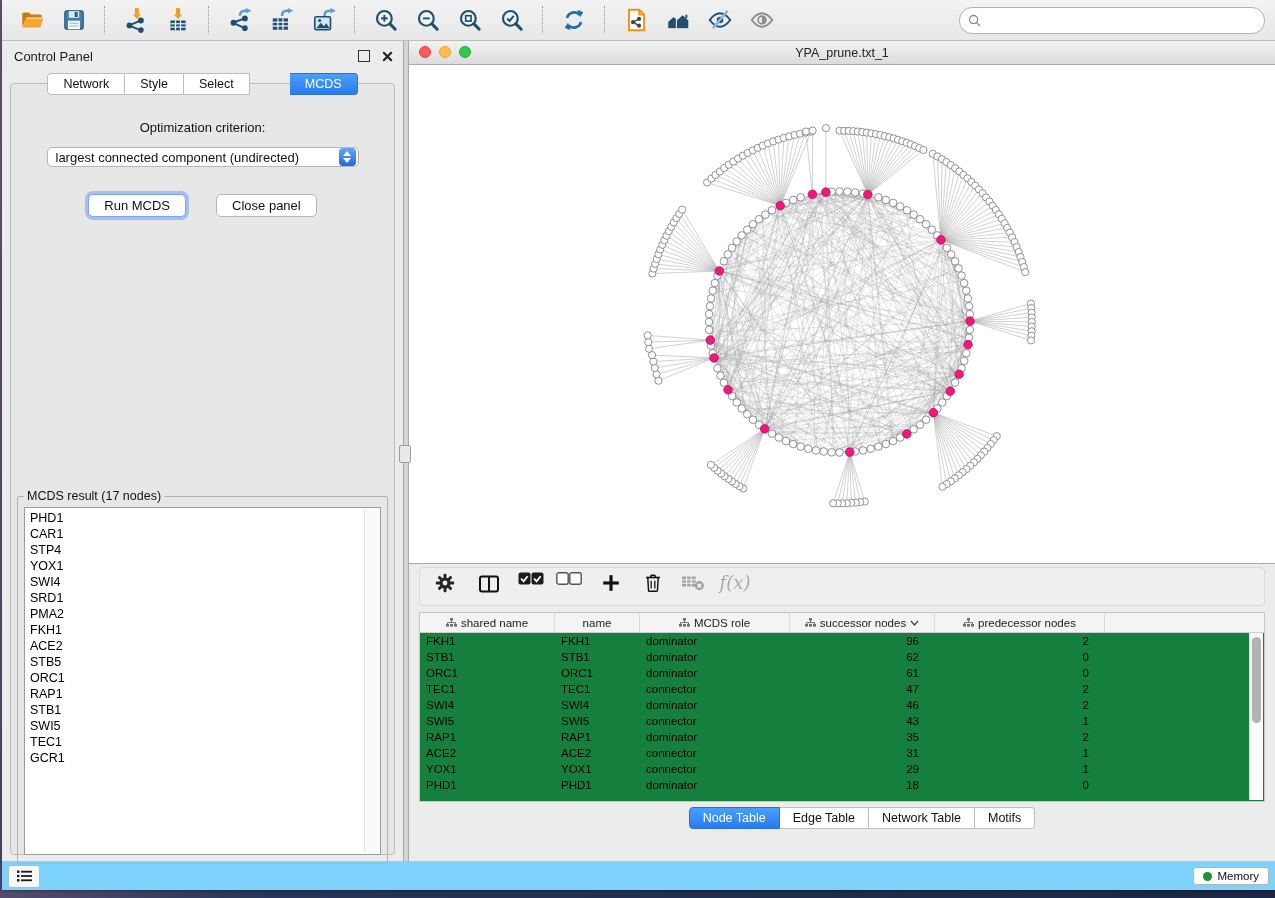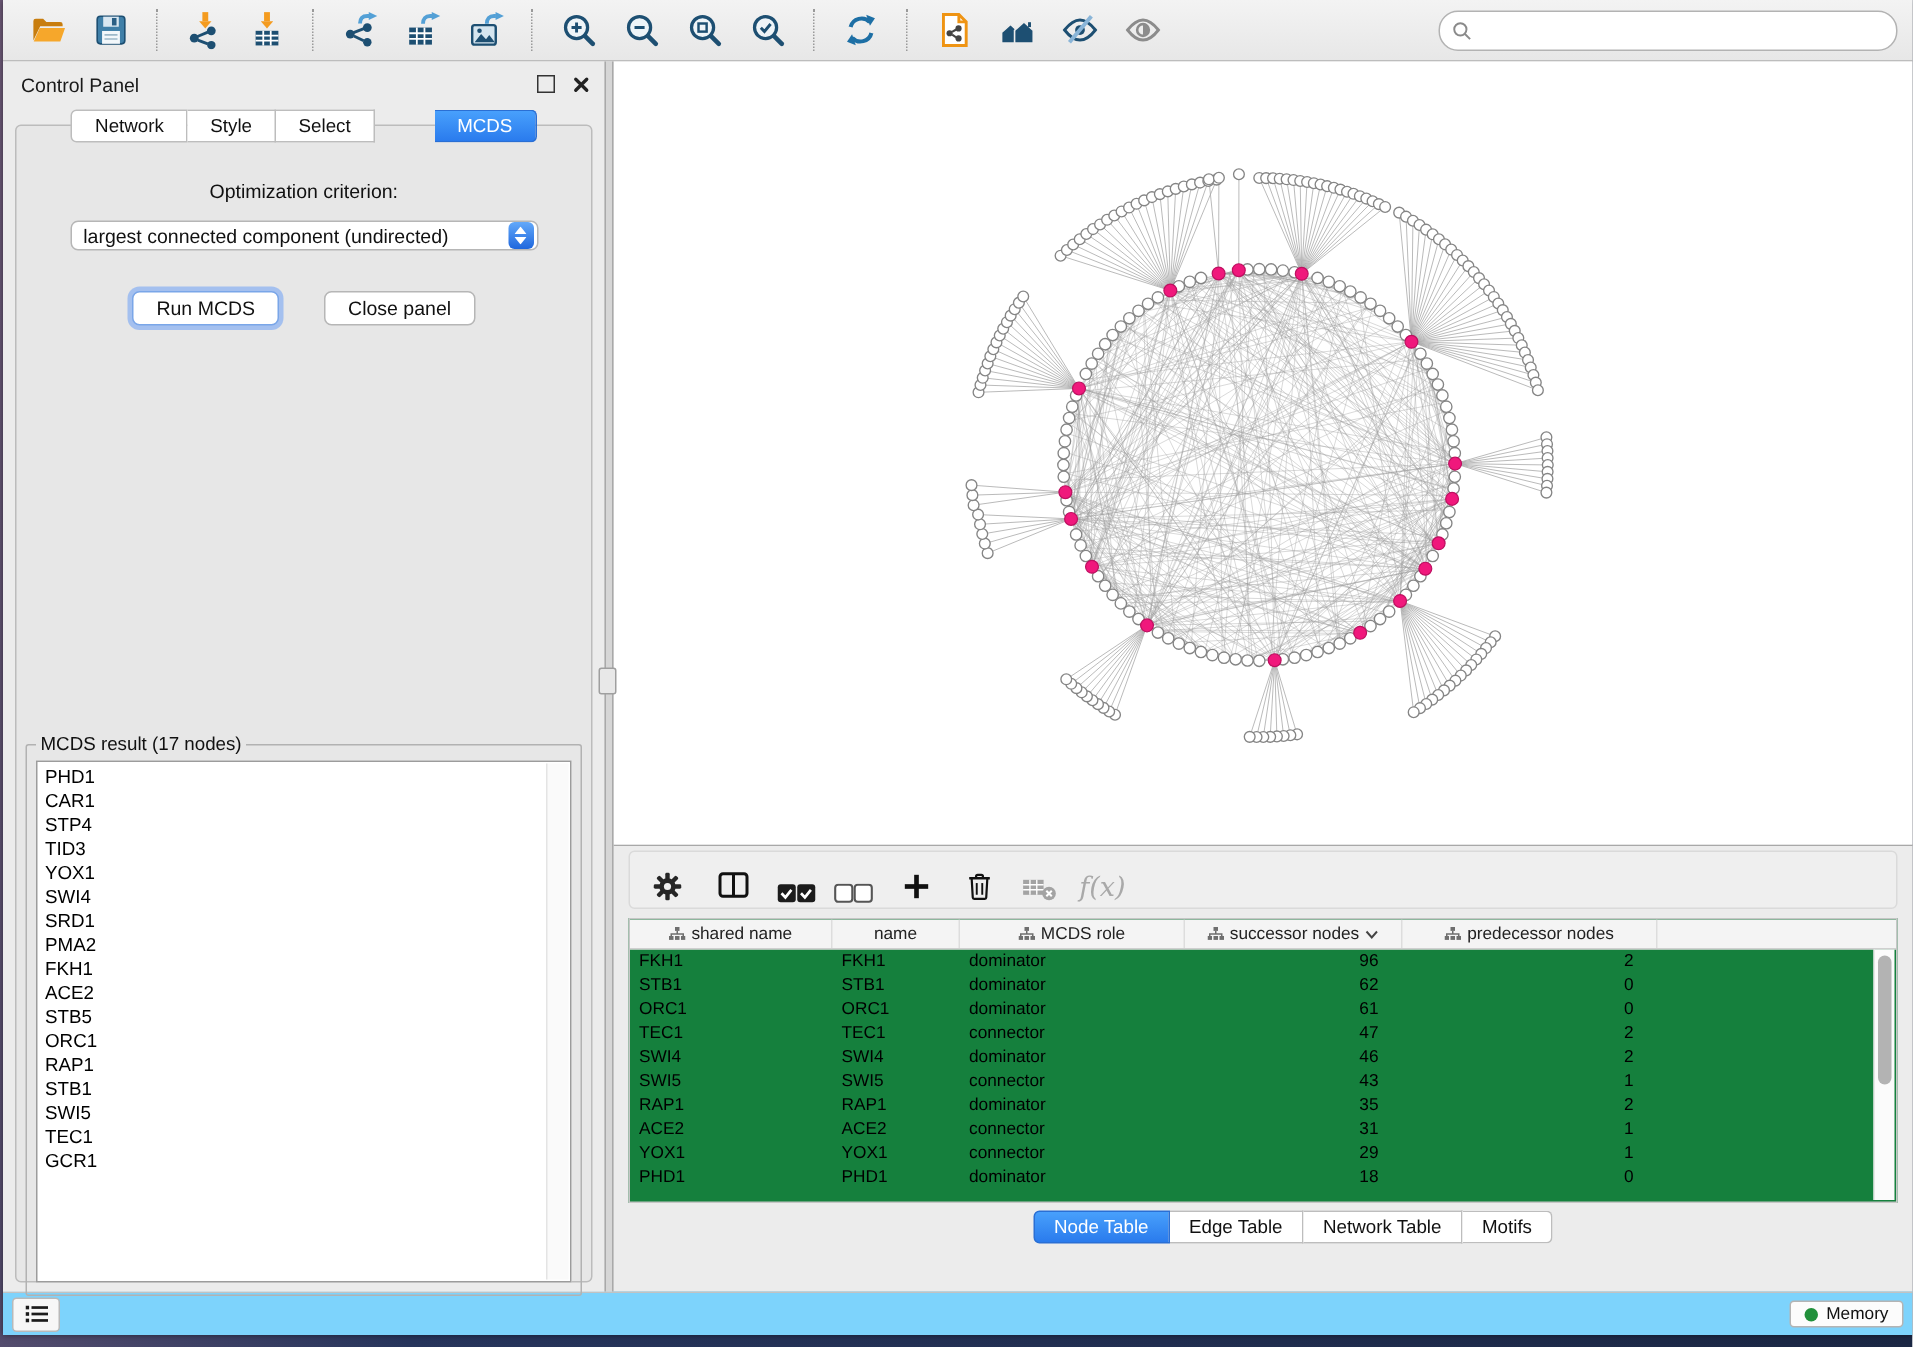--- a/index.html
+++ b/index.html
@@ -57,21 +57,21 @@
   .net-title{font-size:12.5px;color:#222;}
   .net-canvas{flex:1;background:#fff;min-height:0;}
   .net-canvas svg{width:100%;height:100%;display:block;}
   .edge{stroke:#9b9b9b;stroke-width:.6;opacity:.42;}
   .fan-edge{stroke:#a6a6a6;stroke-width:.65;opacity:.8;}
   .ring-node{fill:#fff;stroke:#858585;stroke-width:.9;}
   .hub-node{stroke:#bd1060;stroke-width:.8;}
   
   .table-panel{flex:1;background:#ececec;display:flex;flex-direction:column;min-height:0;}
   .tp-toolbar{margin:3px 10px 6px 10px;height:37px;background:#efefef;border:1px solid #dadada;border-radius:4px;display:flex;align-items:center;padding:0 8px;gap:4px;}
-  .tp-btn{width:34px;height:30px;display:flex;align-items:flex-end;justify-content:center;cursor:pointer;}
+  .tp-btn{width:34px;height:30px;display:flex;align-items:flex-start;justify-content:center;cursor:pointer;}
   .fx{font-family:"DejaVu Serif",serif;font-style:italic;font-size:18px;color:#a9a9a9;}
   .tp-table{margin:0 10px;background:#15803d;border:1px solid #c6c6c6;height:188px;flex:0 0 188px;position:relative;overflow:hidden;}
   .thead{display:flex;background:#f4f4f4;border-bottom:1px solid #cfcfcf;height:19px;}
   .th{display:flex;align-items:center;justify-content:center;gap:4px;font-size:11.5px;color:#222;border-right:1px solid #ddd;box-sizing:border-box;}
   .th svg{flex:0 0 auto;}
   .c0{width:135px;} .c1{width:85px;} .c2{width:150px;} .c3{width:145px;} .c4{width:170px;} .cfill{flex:1;border-right:none;}
   .trow{display:flex;height:16px;align-items:center;}
   .td{font-size:11.5px;color:#000;box-sizing:border-box;padding-left:6px;white-space:nowrap;overflow:hidden;}
   .td.num{text-align:right;padding-right:16px;padding-left:0;}
   .tbl-scroll{position:absolute;top:20px;right:1px;bottom:1px;width:13px;background:#fbfbfb;border-left:1px solid #e8e8e8;}
@@ -297,21 +297,20 @@
           <button class="btn focused">Run MCDS</button>
           <button class="btn">Close panel</button>
         </div>
         <fieldset class="result-group">
           <legend>MCDS result (17 nodes)</legend>
           <div class="listbox">
             <ul id="mcds-list">
                   <li>PHD1</li>
                   <li>CAR1</li>
                   <li>STP4</li>
-                  <li>TID3</li>
                   <li>YOX1</li>
                   <li>SWI4</li>
                   <li>SRD1</li>
                   <li>PMA2</li>
                   <li>FKH1</li>
                   <li>ACE2</li>
                   <li>STB5</li>
                   <li>ORC1</li>
                   <li>RAP1</li>
                   <li>STB1</li>
@@ -325,20 +324,28 @@
       </div>
     </div>
 
     <div class="vsplit">
       <div class="grip"></div>
     </div>
 
     <div class="right-col">
 
       <div class="network-window">
+        <div class="net-titlebar">
+          <div class="lights">
+            <span class="light red"></span>
+            <span class="light yellow"></span>
+            <span class="light green"></span>
+          </div>
+          <span class="net-title">YPA_prune.txt_1</span>
+        </div>
         <div class="net-canvas">
           <svg id="net-svg" viewBox="0 0 869 498" preserveAspectRatio="xMidYMid meet">
                 <g>
                   <line x1="372.5" y1="140.3" x2="473.8" y2="381.1" class="edge"></line>
                   <line x1="372.5" y1="140.3" x2="327.2" y2="178.4" class="edge"></line>
                   <line x1="372.5" y1="140.3" x2="317.3" y2="320.3" class="edge"></line>
                   <line x1="372.5" y1="140.3" x2="548.7" y2="197.4" class="edge"></line>
                   <line x1="372.5" y1="140.3" x2="410.2" y2="386.2" class="edge"></line>
                   <line x1="372.5" y1="140.3" x2="561.6" y2="276.1" class="edge"></line>
                   <line x1="372.5" y1="140.3" x2="339.5" y2="349.8" class="edge"></line>

